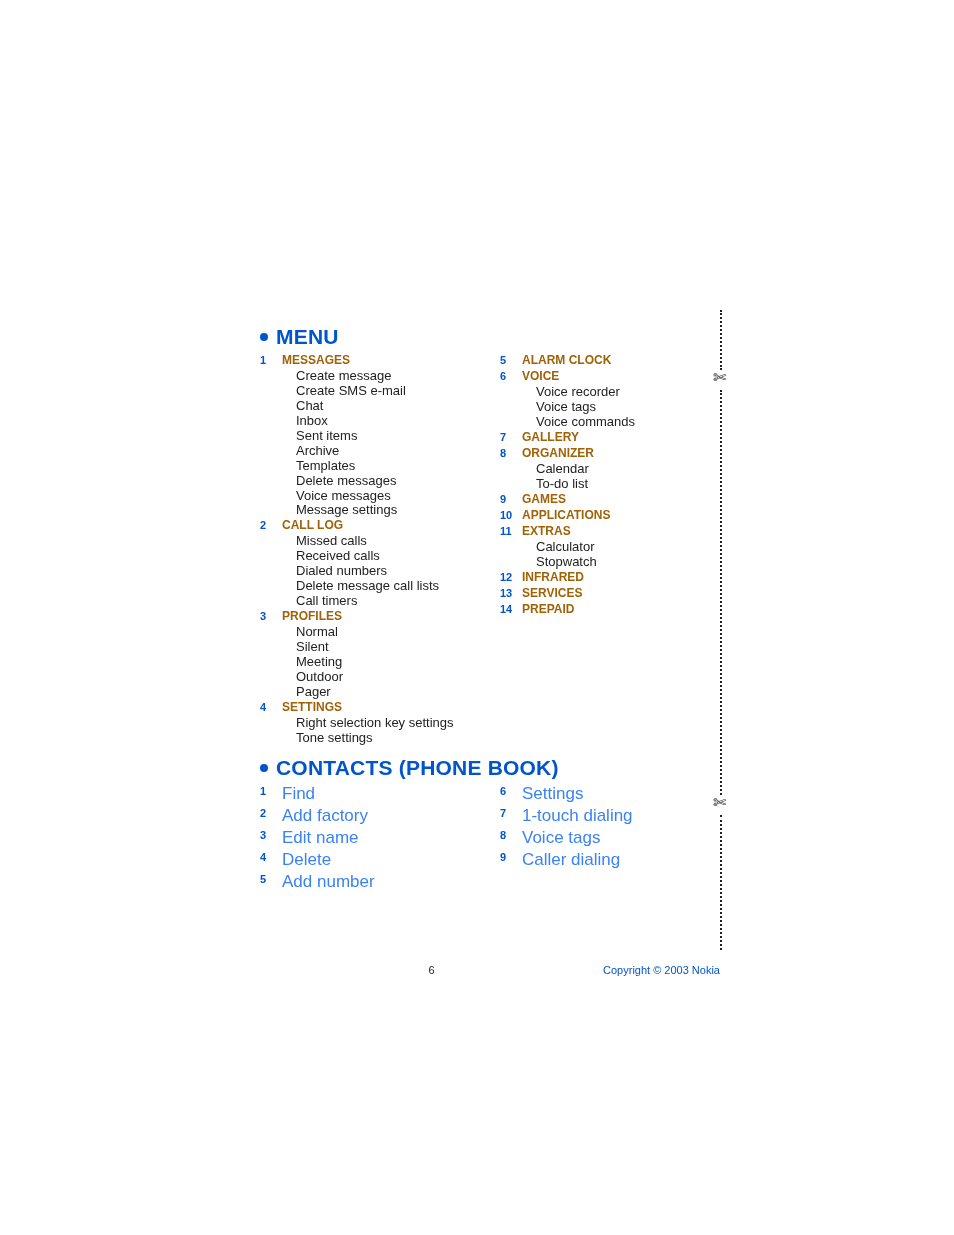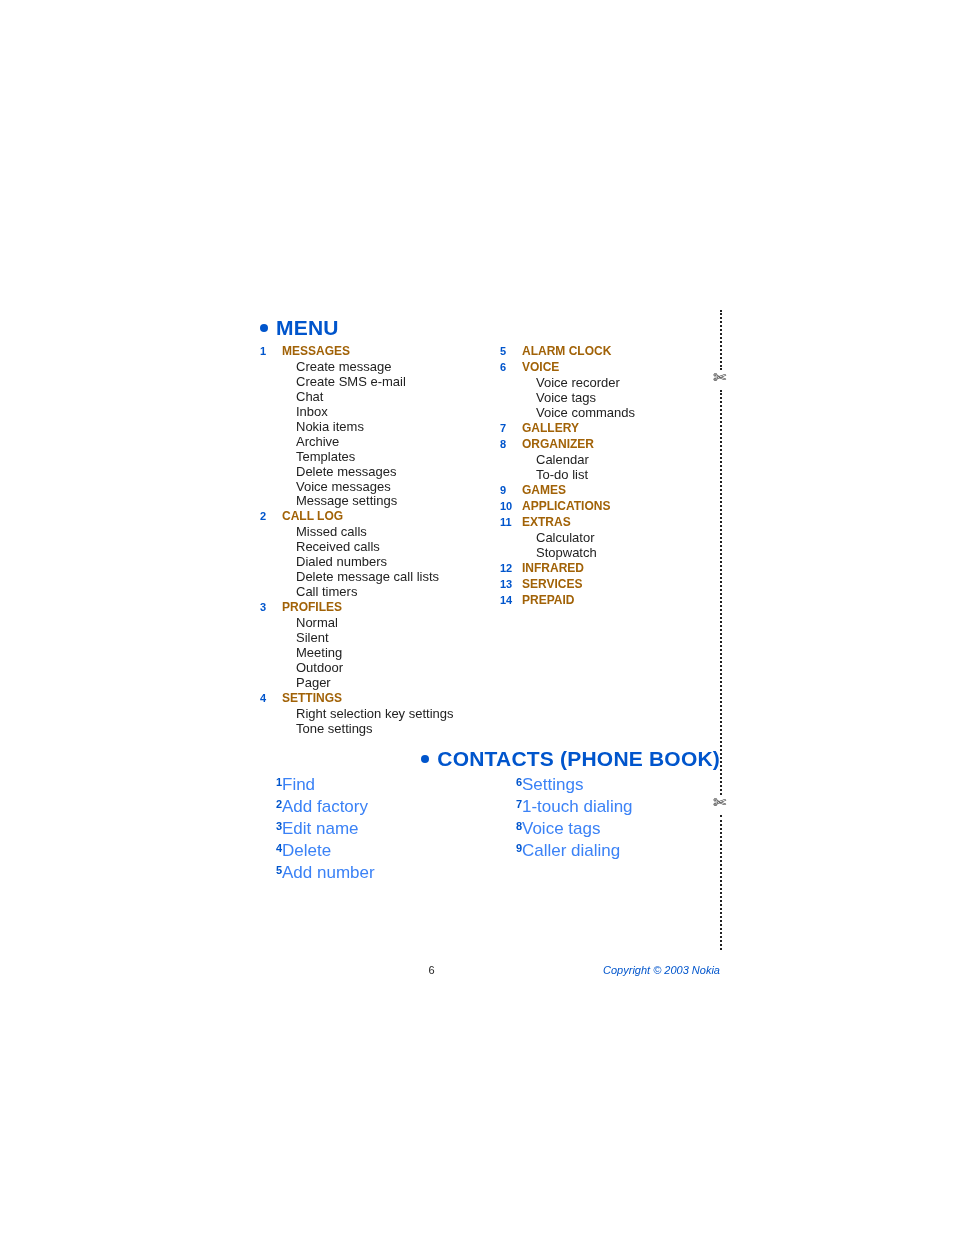--- a/index.html
+++ b/index.html
@@ -8,21 +8,21 @@
     background: #fff;
     font-family: "Helvetica Neue", Arial, sans-serif;
     width: 954px;
     height: 1235px;
     position: relative;
     color: #222;
   }
   .page {
     position: absolute;
     left: 260px;
-    top: 316px;
+    top: 325px;
     width: 460px;
   }
   .section-heading {
     color: #0055cc;
     font-weight: 700;
     font-size: 21px;
     letter-spacing: 0.2px;
     margin: 0 0 4px 0;
   }
   .section-heading .bullet {
@@ -65,31 +65,31 @@
     color: #3b82f6;
     font-weight: 400;
     font-size: 17px;
   }
   .sub {
     margin-left: 36px;
     font-size: 13px;
     line-height: 1.15;
   }
   .sub div { margin: 0; padding: 0; }
-  .contacts-block { margin-top: 10px; text-align: right; }
+  .contacts-block { margin-top: 10px; }
   .footer {
     position: absolute;
     top: 964px;
     left: 260px;
     width: 460px;
     display: flex;
     font-size: 11px;
   }
   .footer .pagenum { flex: 1; text-align: center; color: #222; }
-  .footer .copy { color: #0055cc; font-style: italic; }
+  .footer .copy { color: #0055cc; }
   .cutline {
     position: absolute;
     left: 715px;
     top: 310px;
     height: 640px;
     width: 20px;
   }
   .dots {
     position: absolute;
     left: 5px;
@@ -117,21 +117,21 @@
         <div class="col">
           <div class="entry">
             <span class="num">1</span>
             <span class="title">MESSAGES</span>
           </div>
           <div class="sub">
             <div>Create message</div>
             <div>Create SMS e-mail</div>
             <div>Chat</div>
             <div>Inbox</div>
-            <div>Nokia items</div>
+            <div>Sent items</div>
             <div>Archive</div>
             <div>Templates</div>
             <div>Delete messages</div>
             <div>Voice messages</div>
             <div>Message settings</div>
           </div>
           <div class="entry">
             <span class="num">2</span>
             <span class="title">CALL LOG</span>
           </div>

